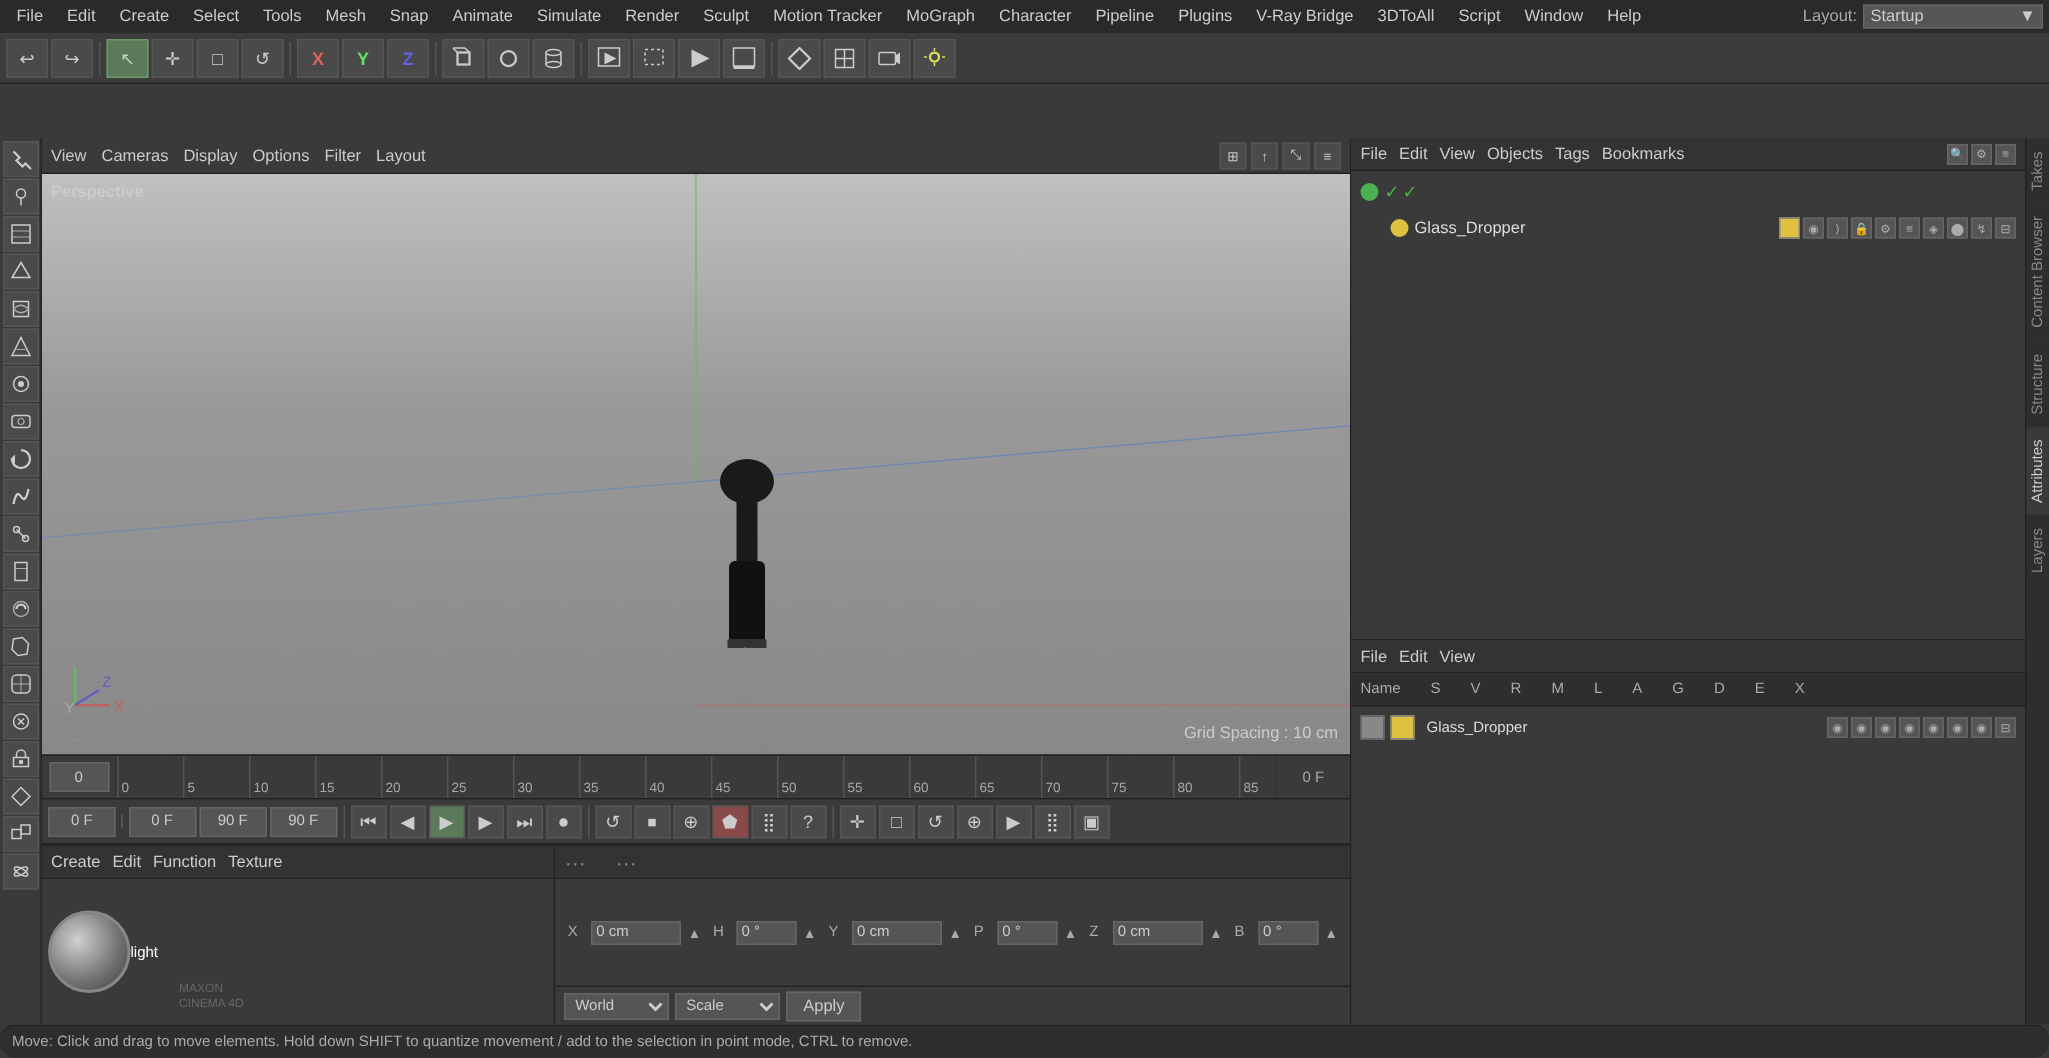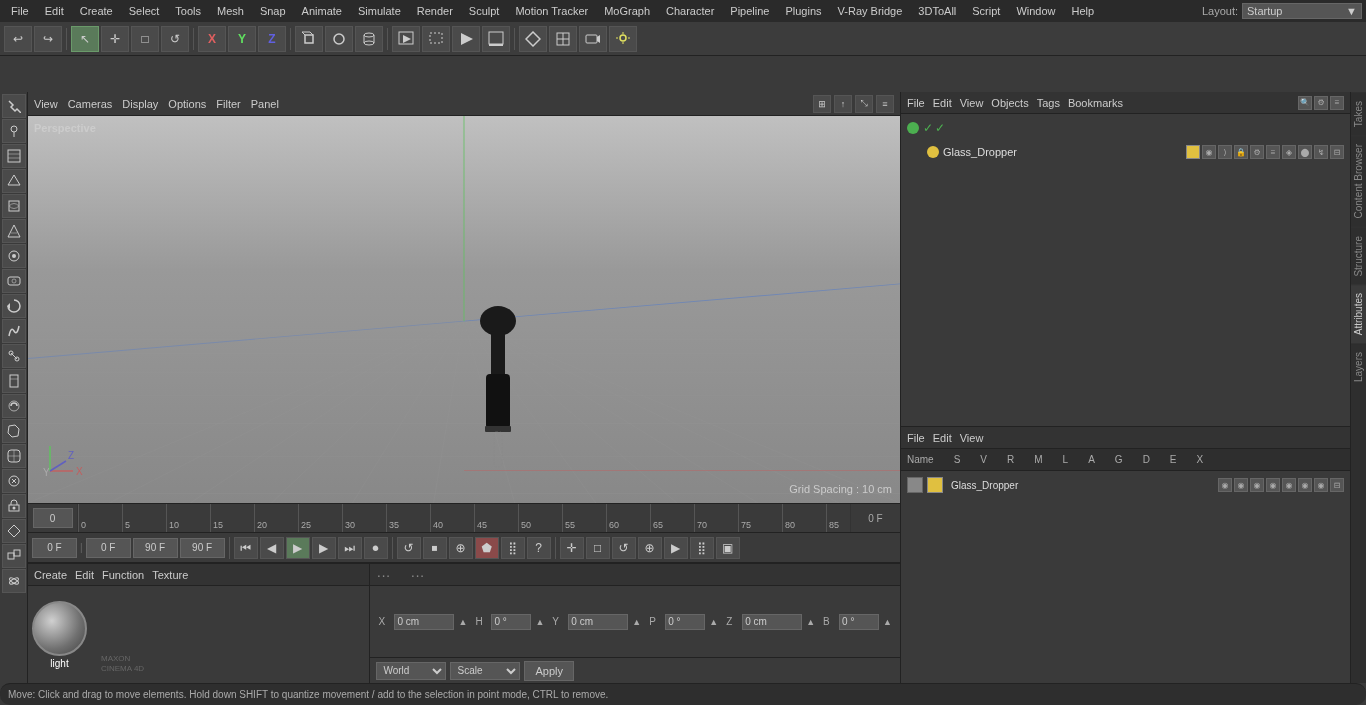--- a/index.html
+++ b/index.html
@@ -833,21 +833,21 @@
   </div>
 
   <div id="viewport-area">
 
     <div id="viewport-topbar">
       <div class="viewport-menu">View</div>
       <div class="viewport-menu">Cameras</div>
       <div class="viewport-menu">Display</div>
       <div class="viewport-menu">Options</div>
       <div class="viewport-menu">Filter</div>
-      <div class="viewport-menu">Panel</div>
+      <div class="viewport-menu">Layout</div>
       <div class="viewport-topbar-icons">
         <div class="vp-icon-btn">⊞</div>
         <div class="vp-icon-btn">↑</div>
         <div class="vp-icon-btn">⤡</div>
         <div class="vp-icon-btn">≡</div>
       </div>
     </div>
 
     <div id="viewport-canvas">
       <div id="viewport-bg"></div>
@@ -984,21 +984,21 @@
 
       <div id="material-panel">
         <div id="material-topbar">
           <span class="mat-menu">Create</span>
           <span class="mat-menu">Edit</span>
           <span class="mat-menu">Function</span>
           <span class="mat-menu">Texture</span>
         </div>
         <div id="material-content">
 
-          <div style="display:flex;flex-direction:column;align-items:center;cursor:pointer;">
+          <div style="display:flex;align-items:center;cursor:pointer;">
             <div class="material-swatch" style="background: radial-gradient(circle at 35% 35%, #d0d0d0, #707070 60%, #404040); width:55px; height:55px; border-radius:50%; border:2px solid #888;"></div>
             <div class="material-label">light</div>
           </div>
 
           <div style="margin-left:8px; display:flex; flex-direction:column; align-items:flex-end; justify-content:flex-end; height:80px;">
             <div style="font-size:8px; color:#666; line-height:1.3;">
               <div>MAXON</div>
               <div>CINEMA 4D</div>
             </div>
           </div>

